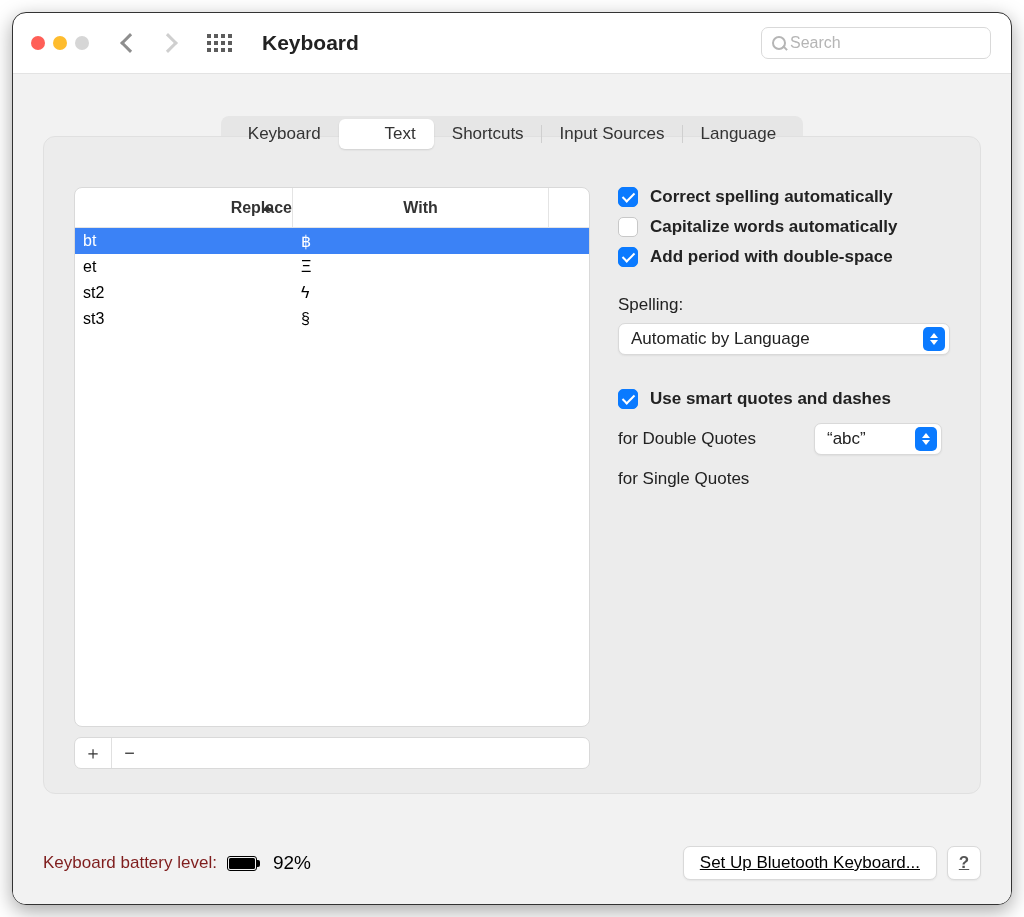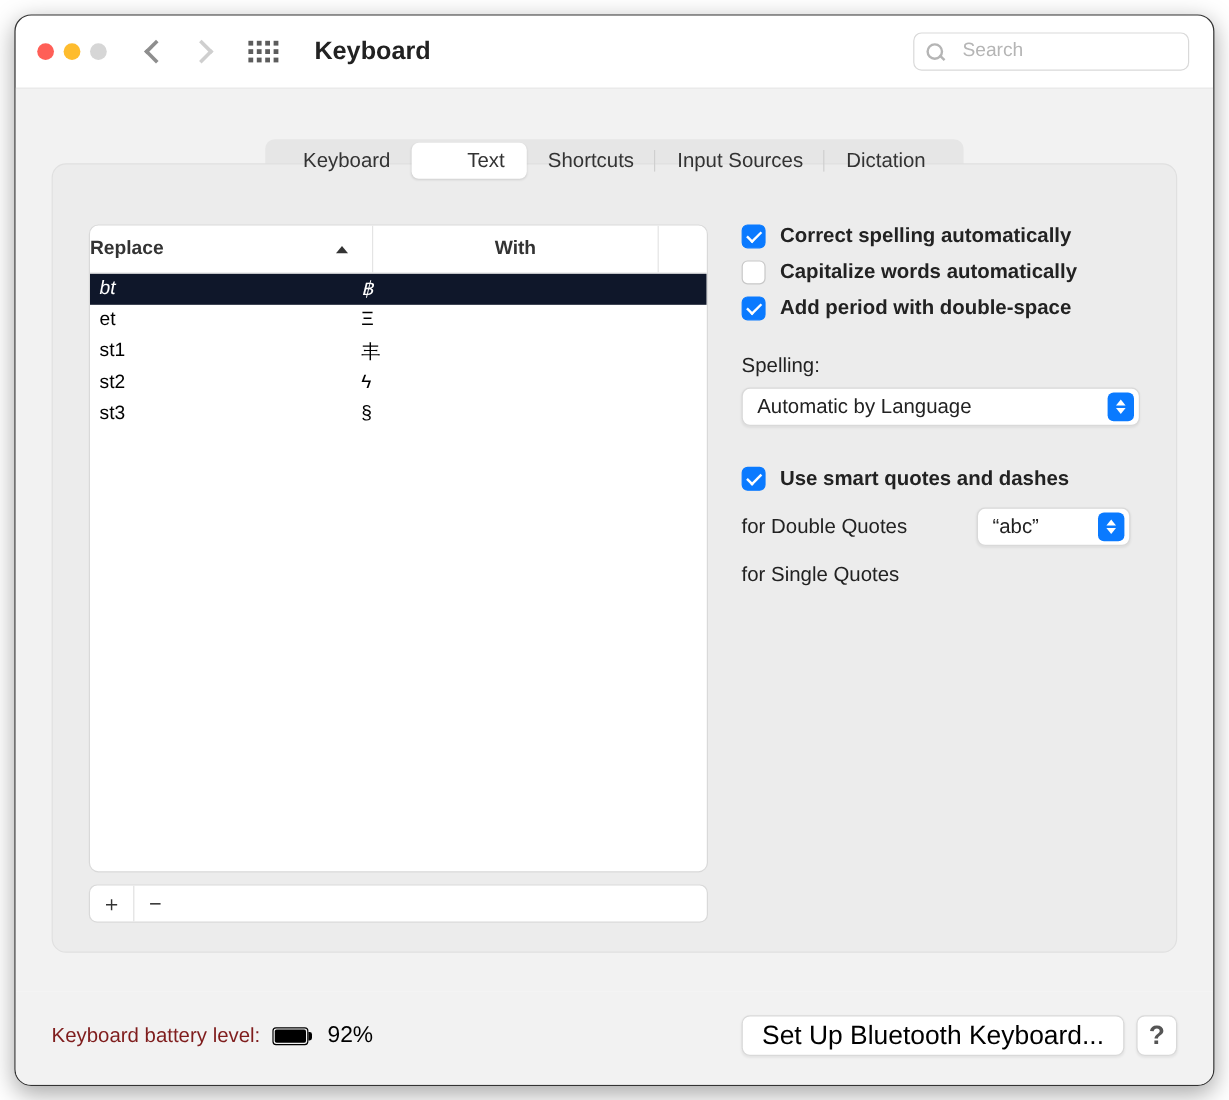--- a/index.html
+++ b/index.html
@@ -23,21 +23,21 @@
   .navbtns { display: flex; gap: 24px; margin-left: 18px; }
   .chev { width: 14px; height: 14px; border: solid #bfbfbf; border-width: 0 3px 3px 0; display: inline-block; padding: 4px; }
   .chev.left { transform: rotate(135deg); border-color: #8e8e8e; }
   .chev.right { transform: rotate(-45deg); border-color: #cfcfcf; }
   .grid-icon { display: grid; grid-template-columns: repeat(4,4px); grid-template-rows: repeat(3,4px); gap: 3px; margin-left: 16px; }
   .grid-icon span { background: #5c5c5c; width: 4px; height: 4px; }
   .title { font-size: 21px; font-weight: 700; margin-left: 14px; color: #222; }
   .search {
     margin-left: auto; width: 230px; height: 32px; background: #fff;
     border: 1px solid #d9d9d9; border-radius: 7px; display: flex; align-items: center;
-    padding: 0 10px; gap: 16px; color: #b5b5b5;
+    padding: 0 10px; gap: 4px; color: #b5b5b5;
   }
   .mag { width: 14px; height: 14px; position: relative; }
   .mag::before { content:""; position:absolute; width:10px; height:10px; border:2px solid #b5b5b5; border-radius:50%; }
   .mag::after { content:""; position:absolute; width:6px; height:2px; background:#b5b5b5; transform: rotate(45deg); left:10px; top:11px; }
   .search-ph { font-size: 16px; }
 
   
   .main { flex: 1; background: #f2f2f2; padding: 42px 30px 0 30px; position: relative; }
   .tabs {
     display: flex; justify-content: center; gap: 0; margin: 0 auto 0 auto;
@@ -59,28 +59,28 @@
     display: flex; gap: 28px;
   }
 
   
   .table-wrap { display:flex; flex-direction:column; }
   .table {
     width: 516px; height: 540px; background: #fff; border: 1px solid #d9d9d9;
     border-radius: 8px; overflow: hidden; display: flex; flex-direction: column;
   }
   .thead { display: flex; height: 40px; align-items: center; font-size: 16px; font-weight: 600; color: #333; border-bottom: 1px solid #e4e4e4; }
-  .th-replace { width: 236px; display:flex; align-items:center; justify-content:flex-start; gap:6px; border-right: 1px solid #e4e4e4; height:100%; position:relative; }
+  .th-replace { width: 218px; display:flex; align-items:center; justify-content:flex-end; gap:6px; border-right: 1px solid #e4e4e4; height:100%; position:relative; }
   .sort-caret { width:0;height:0;border-left:5px solid transparent;border-right:5px solid transparent;border-bottom:6px solid #333; position:absolute; right:20px; }
   .th-with { flex:1; display:flex; align-items:center; justify-content:center; border-right: 1px solid #e4e4e4; height:100%; margin-right:40px; }
   .tbody { flex:1; overflow:auto; }
   .row { display:flex; height:26px; align-items:center; font-size:16px; }
   .row .c1 { width:218px; padding-left:8px; }
   .row .c2 { flex:1; padding-left:8px; }
-  .row.sel { background:#0f172a; color:#fff;font-style:italic; }
+  .row.sel { background:#3b82f6; color:#fff; }
   .row.sel .c1, .row.sel .c2 { color:#fff; }
   .addremove {
     margin-top: 10px; display:inline-flex; background:#fff; border:1px solid #d9d9d9;
     border-radius:7px; overflow:hidden;
   }
   .ar-btn { width:36px; height:30px; display:flex; align-items:center; justify-content:center; font-size:18px; color:#333; }
   .ar-btn + .ar-btn { border-left:1px solid #e0e0e0; }
 
   
   .opts { flex:1; font-size:17px; color:#222; }
@@ -116,22 +116,23 @@
     background:#f2f2f2;
   }
   .battery-label { font-size:17px; color:#7f1d1d; }
   .battery-icon { width:30px; height:15px; border:1.5px solid #000; border-radius:3px; position:relative; }
   .battery-icon::after { content:""; position:absolute; right:-4px; top:3px; width:3px; height:7px; background:#000; border-radius:0 2px 2px 0; }
   .battery-fill { position:absolute; left:1px; top:1px; bottom:1px; width:92%; background:#000; border-radius:1.5px; }
   .battery-pct { font-size:19px; margin-left:6px; }
   .footer-spacer { flex:1; }
   .btn {
     background:#fff; border:1px solid #d9d9d9; border-radius:7px; height:34px;
-    padding: 0 16px; font-size:22px; display:flex; align-items:center;
+    padding: 0 16px; font-size:17px; display:flex; align-items:center;
     box-shadow: 0 1px 2px rgba(0,0,0,0.06);
+    text-decoration: underline;
   }
   .helpbtn { width:34px; justify-content:center; font-weight:600; color:#555; }
 </style>
 </head>
 <body>
 
 <div class="window">
 
   <div class="toolbar">
     <div class="traffic">
@@ -164,21 +165,21 @@
     </div>
   </div>
 
   <div class="main">
 
     <div class="tabs">
       <div class="tab">Keyboard</div>
       <div class="tab active">Text</div>
       <div class="tab">Shortcuts</div>
       <div class="tab">Input Sources</div>
-      <div class="tab">Dictation</div>
+      <div class="tab">Language</div>
     </div>
 
     <div class="panel">
 
       <div class="table-wrap">
         <div class="table">
           <div class="thead">
             <div class="th-replace">
               <span>Replace</span>
               <span class="sort-caret"></span>
@@ -190,24 +191,20 @@
           <div class="tbody" id="tbody">
               <div class="row sel">
                 <div class="c1">bt</div>
                 <div class="c2">฿</div>
               </div>
               <div class="row">
                 <div class="c1">et</div>
                 <div class="c2">Ξ</div>
               </div>
               <div class="row">
-                <div class="c1">st1</div>
-                <div class="c2">丰</div>
-              </div>
-              <div class="row">
                 <div class="c1">st2</div>
                 <div class="c2">ϟ</div>
               </div>
               <div class="row">
                 <div class="c1">st3</div>
                 <div class="c2">§</div>
               </div>
             </div>
         </div>
         <div class="addremove">

